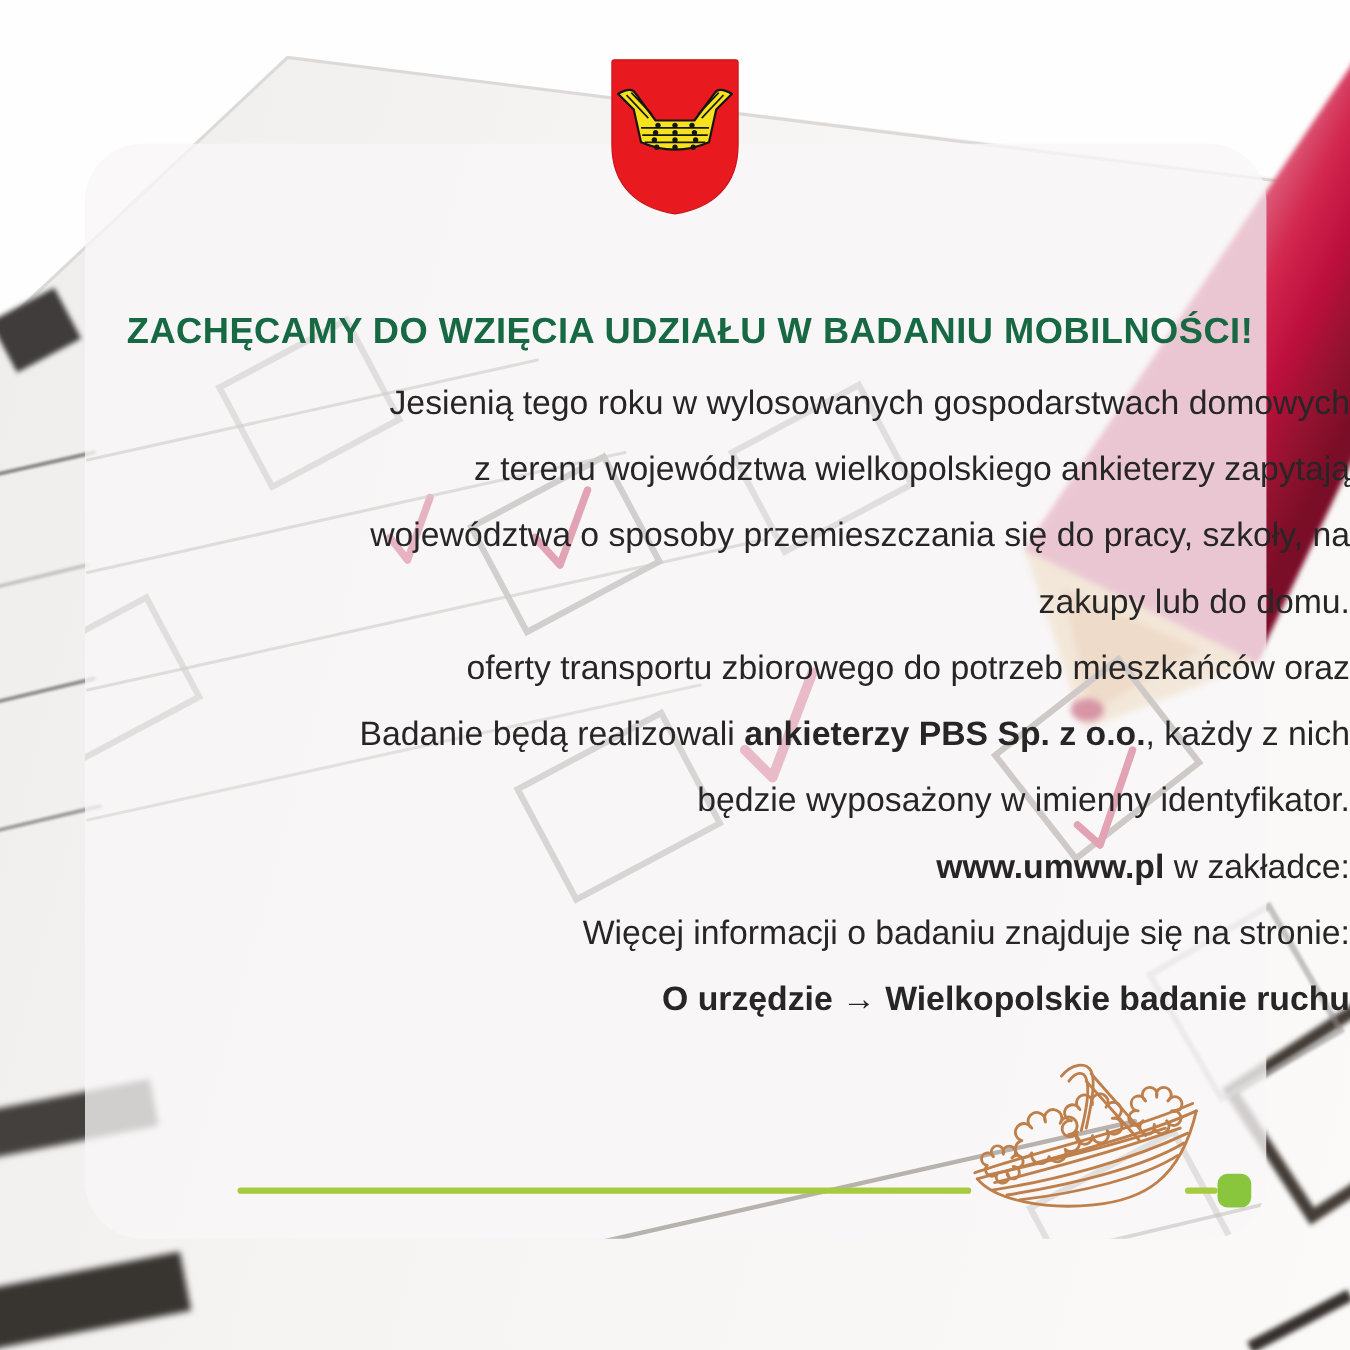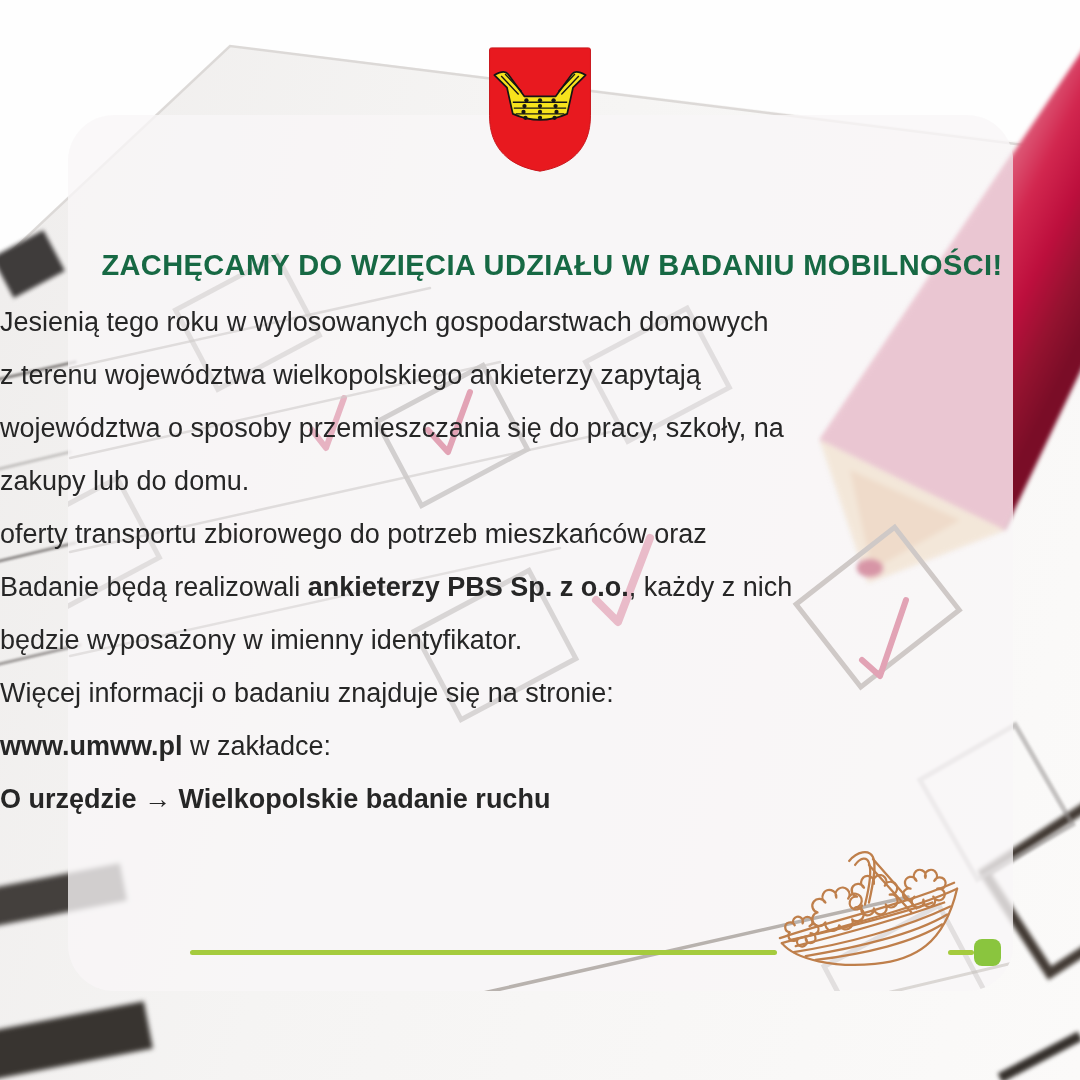--- a/index.html
+++ b/index.html
@@ -25,21 +25,21 @@
     border-radius:46px;background:rgba(248,246,247,0.78);
   }
   
   .heading{
     position:absolute;left:0;top:237px;width:1080px;margin:12px;
     text-align:center;white-space:nowrap;
     font-size:29px;font-weight:bold;letter-spacing:.4px;
     color:var(--heading-green,#176944);
   }
   .body-text{
-    position:absolute;left:0;top:296px;width:1080px;text-align:left;
+    position:absolute;left:0;top:296px;width:1080px;text-align:right;
     font-size:27px;line-height:53px;color:var(--text-dark,#262626);
   }
   .body-text .line{white-space:nowrap;}
   .body-text .b{font-weight:bold;}
   
   .divider-left{position:absolute;left:190px;top:950px;width:587px;height:5px;
     border-radius:3px;background:var(--divider-green,#a5cb3e);}
   .divider-right{position:absolute;left:948px;top:950px;width:26px;height:5px;
     border-radius:3px;background:var(--divider-green,#a5cb3e);}
   .divider-cap{position:absolute;left:974px;top:939px;width:27px;height:27px;
@@ -172,22 +172,22 @@
 
   <h1 class="heading">ZACHĘCAMY DO WZIĘCIA UDZIAŁU W BADANIU MOBILNOŚCI!</h1>
   <div class="body-text" id="bodyText">
       <div class="line"><span>Jesienią tego roku w wylosowanych gospodarstwach domowych</span></div>
       <div class="line"><span>z terenu województwa wielkopolskiego ankieterzy zapytają</span></div>
       <div class="line"><span>województwa o sposoby przemieszczania się do pracy, szkoły, na</span></div>
       <div class="line"><span>zakupy lub do domu.</span></div>
       <div class="line"><span>oferty transportu zbiorowego do potrzeb mieszkańców oraz</span></div>
       <div class="line"><span>Badanie będą realizowali </span><span class="b">ankieterzy PBS Sp. z o.o.</span><span>, każdy z nich</span></div>
       <div class="line"><span>będzie wyposażony w imienny identyfikator.</span></div>
+      <div class="line"><span class="b">www.umww.pl</span><span> w zakładce:</span></div>
       <div class="line"><span>Więcej informacji o badaniu znajduje się na stronie:</span></div>
-      <div class="line"><span class="b">www.umww.pl</span><span> w zakładce:</span></div>
       <div class="line"><span class="b">O urzędzie → Wielkopolskie badanie ruchu</span></div>
     </div>
 
   <div class="divider-left"></div>
   <div class="divider-right"></div>
   <div class="divider-cap"></div>
 
   <svg class="basket" viewBox="0 0 200 125" aria-hidden="true" style="fill:none;stroke:var(--basket-brown,#bf7f4b);stroke-width:2.3;stroke-linecap:round;stroke-linejoin:round;">
 
     <path d="M84,16 C92,6 104,4 108,12 C112,20 108,40 104,58"></path>

